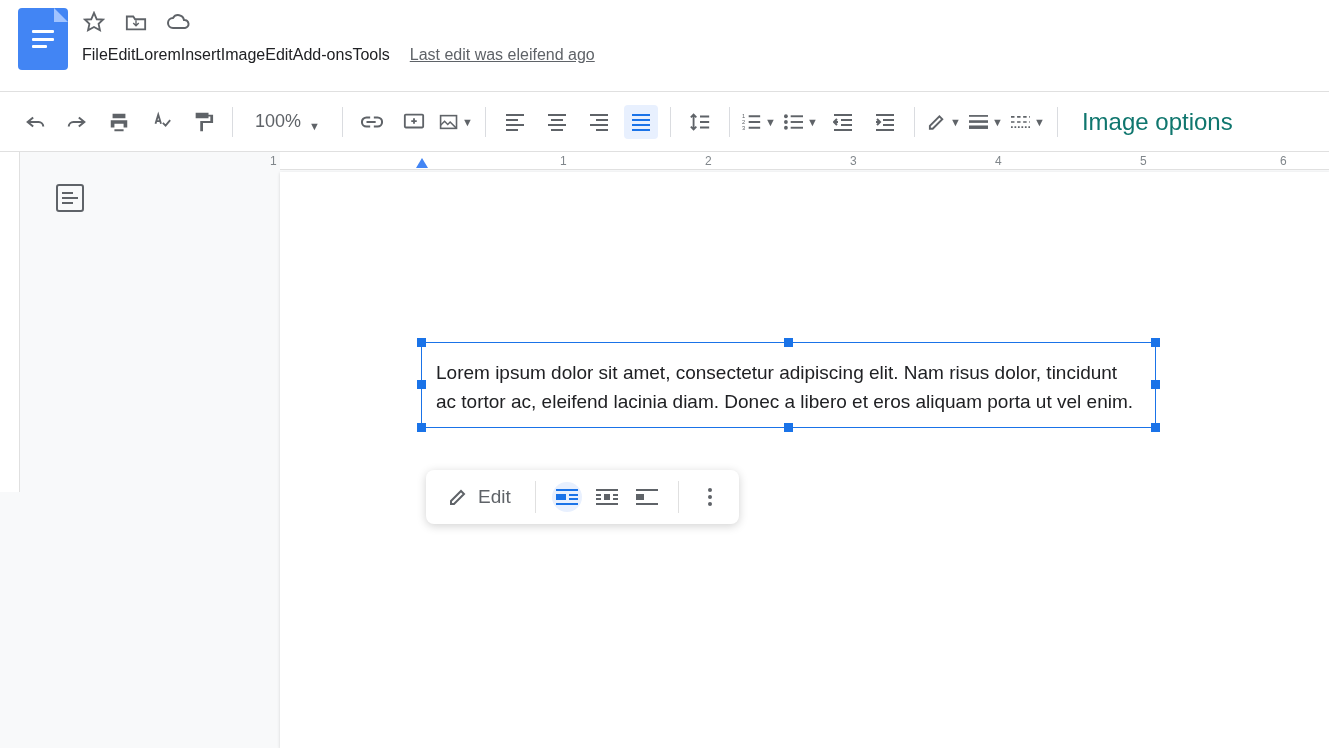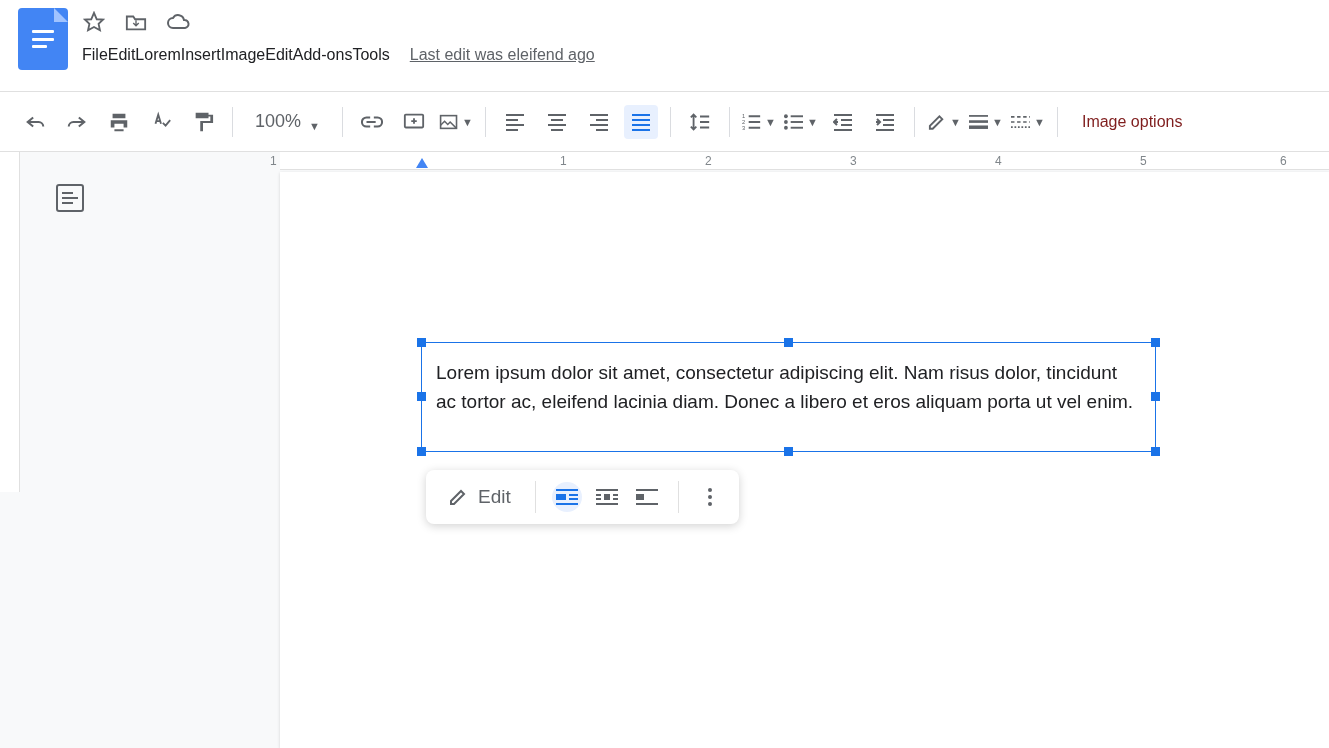--- a/index.html
+++ b/index.html
@@ -16,21 +16,21 @@
 .title-icon{width:24px;height:24px;color:#5f6368;display:flex;align-items:center;justify-content:center;cursor:pointer}
 .menu-row{display:flex;padding-top:12px;font-size:16px;color:#202124}
 .menu-item{cursor:pointer}
 .last-edit{color:#5f6368;text-decoration:underline;cursor:pointer;margin-left:20px}
 .toolbar{height:60px;display:flex;align-items:center;padding:0 18px;border-bottom:1px solid #e0e0e0;gap:8px}
 .tool-btn{width:34px;height:34px;display:flex;align-items:center;justify-content:center;color:#5f6368;cursor:pointer;border-radius:4px}
 .tool-btn.active{background:#e8f0fe;color:#1a73e8}
 .tool-sep{width:1px;height:30px;background:#dadce0;margin:0 4px}
 .zoom{display:flex;align-items:flex-end;gap:8px;color:#5f6368;font-size:18px;padding:0 10px;cursor:pointer}
 .dropdown-caret{font-size:11px;color:#5f6368}
-.img-options{font-size:16px;color:#7f1d1d;cursor:pointer;padding:0 12px}
+.img-options{font-size:24px;color:#0f766e;cursor:pointer;padding:0 12px}
 .workspace{position:relative;height:596px;background:#f8f9fa;display:flex}
 .left-gutter{width:20px;background:#fff;border-right:1px solid #e0e0e0;height:340px}
 .outline-panel{width:260px;padding:32px 0 0 36px}
 .outline-icon{width:28px;height:28px;border:2px solid #5f6368;border-radius:3px;display:flex;flex-direction:column;justify-content:center;gap:3px;padding:4px;cursor:pointer}
 .outline-icon span{height:2px;background:#5f6368}
 .outline-icon span:nth-child(1){width:70%}
 .outline-icon span:nth-child(3){width:70%}
 .page-area{flex:1;position:relative}
 .ruler-h{position:absolute;top:0;left:0;right:0;height:18px;background:#fff;border-bottom:1px solid #e0e0e0;font-size:12px;color:#80868b}
 .ruler-h .tick{position:absolute;top:2px}
@@ -243,21 +243,21 @@
       <span class="tick" style="left:-10px">1</span>
       <div class="ruler-marker" style="left:136px"></div>
       <span class="tick" style="left:280px">1</span>
       <span class="tick" style="left:425px">2</span>
       <span class="tick" style="left:570px">3</span>
       <span class="tick" style="left:715px">4</span>
       <span class="tick" style="left:860px">5</span>
       <span class="tick" style="left:1000px">6</span>
     </div>
     <div class="page">
-      <div class="selection" style="top:170px;left:141px;width:735px;height:110px">
+      <div class="selection" style="top:170px;left:141px;width:735px;height:86px">
         <div class="handle tl"></div>
         <div class="handle tm"></div>
         <div class="handle tr"></div>
         <div class="handle ml"></div>
         <div class="handle mr"></div>
         <div class="handle bl"></div>
         <div class="handle bm"></div>
         <div class="handle br"></div>
         <div class="sel-text">Lorem ipsum dolor sit amet, consectetur adipiscing elit. Nam risus dolor, tincidunt ac tortor ac, eleifend lacinia diam. Donec a libero et eros aliquam porta ut vel enim.</div>
       </div>

